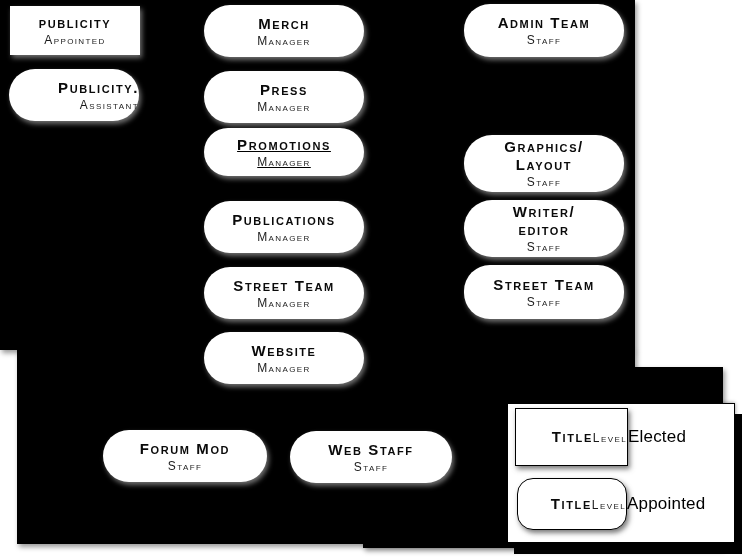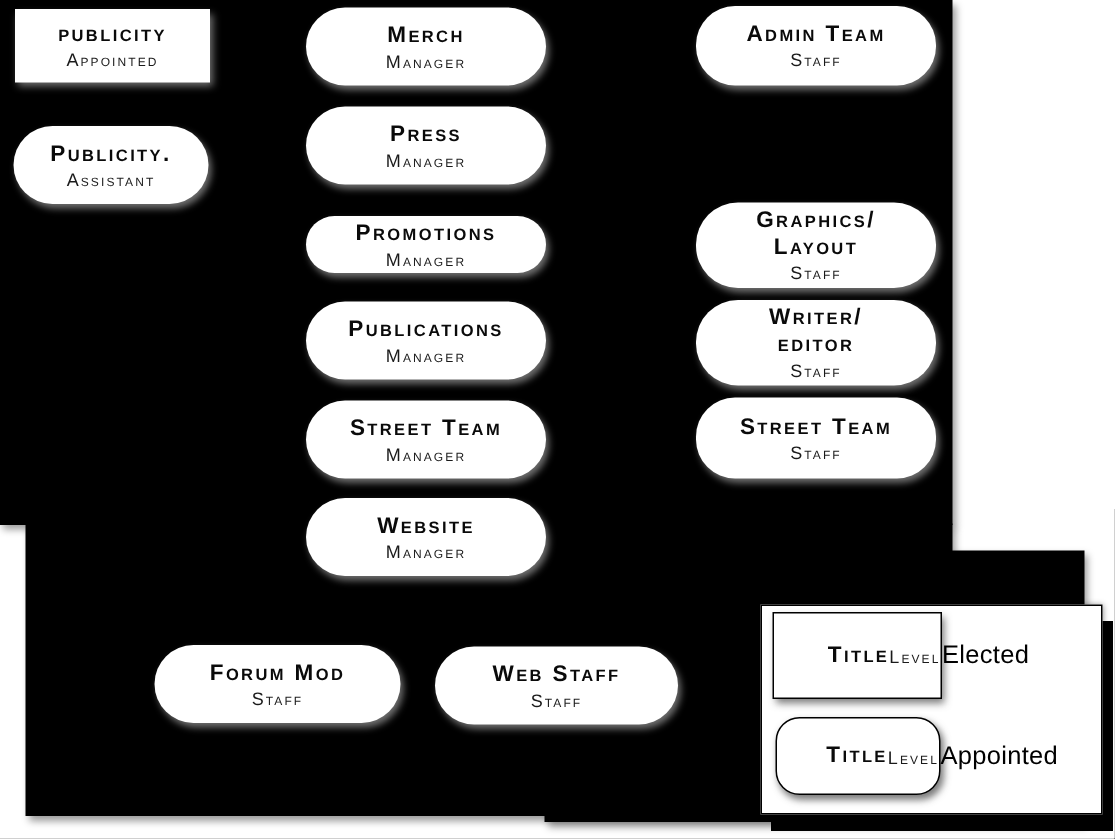--- a/index.html
+++ b/index.html
@@ -25,24 +25,24 @@
     font-size:15px;font-weight:bold;font-variant:small-caps;
     letter-spacing:1.6px;line-height:18px;color:#0a0a0a;white-space:nowrap;
   }
   .node-level{
     font-size:12px;font-variant:small-caps;letter-spacing:1.4px;
     line-height:14px;color:#1a1a1a;margin-top:1px;white-space:nowrap;
   }
 
   
   .n-pub-dir{left:10px;top:6px;width:130px;height:49px;}
-  .n-pub-asst{left:9px;top:84px;width:130px;height:52px;}
+  .n-pub-asst{left:9px;top:69px;width:130px;height:52px;align-items:flex-end;}
   .n-merch{left:204px;top:5px;width:160px;height:52px;}
   .n-press{left:204px;top:71px;width:160px;height:52px;}
-  .n-promotions{left:204px;top:144px;width:160px;height:38px;}
+  .n-promotions{left:204px;top:128px;width:160px;height:48px;text-decoration:underline;}
   .n-publications{left:204px;top:201px;width:160px;height:52px;}
   .n-street-mgr{left:204px;top:267px;width:160px;height:52px;}
   .n-website{left:204px;top:332px;width:160px;height:52px;}
   .n-merch-team{left:464px;top:4px;width:160px;height:53px;}
   .n-content{left:464px;top:72px;width:160px;height:53px;}
   .n-graphics{left:464px;top:135px;width:160px;height:57px;}
   .n-writer{left:464px;top:200px;width:160px;height:57px;}
   .n-street-staff{left:464px;top:265px;width:160px;height:54px;}
   .n-forum{left:103px;top:430px;width:164px;height:52px;}
   .n-webadmin{left:290px;top:431px;width:162px;height:52px;}

